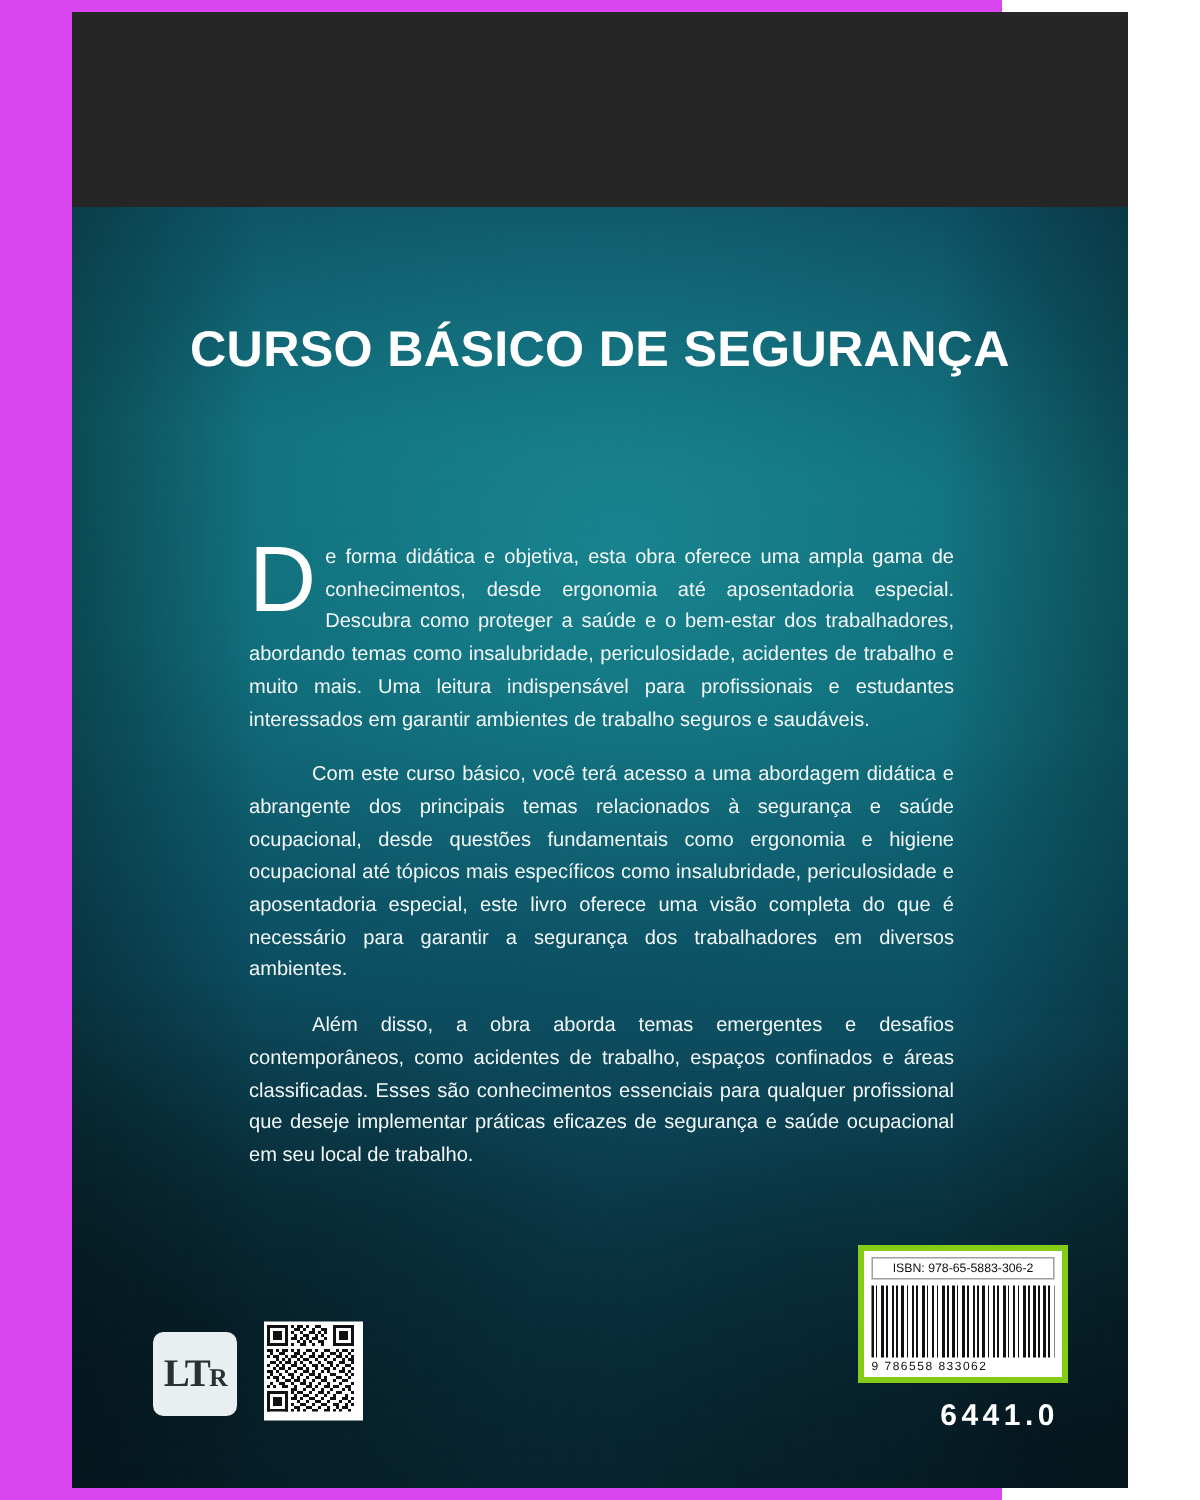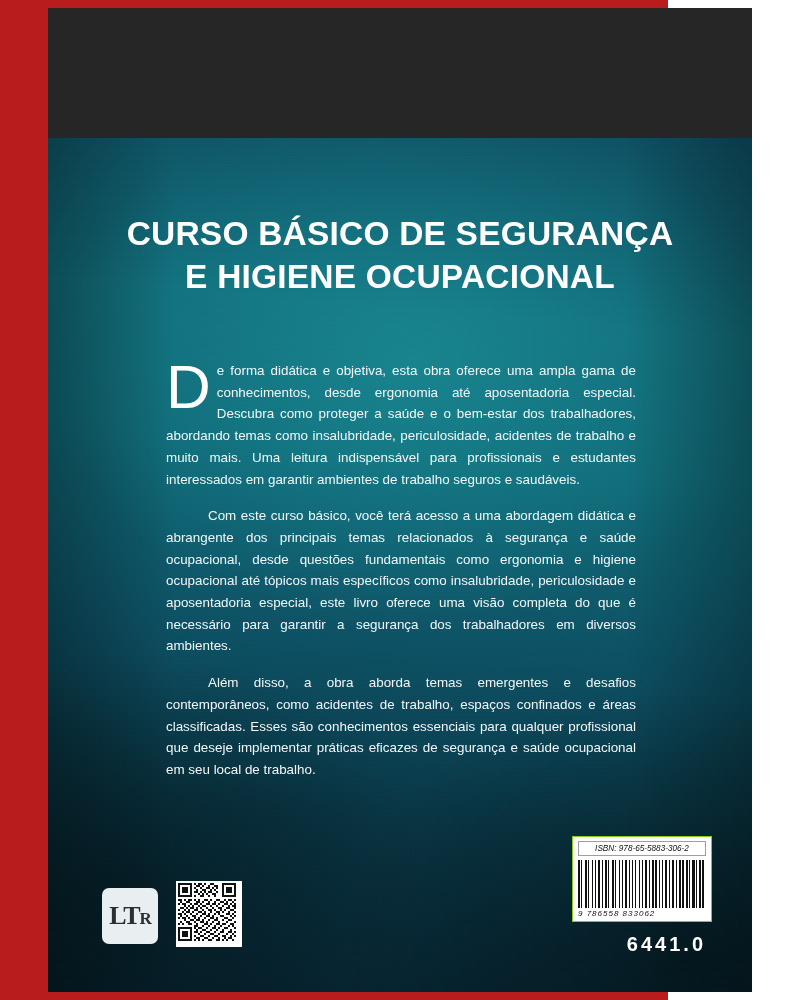--- a/index.html
+++ b/index.html
@@ -11,21 +11,21 @@
     width: 800px;
     height: 1000px;
     font-family: "Liberation Sans", sans-serif;
     overflow: hidden;
   }
 
   .page {
     position: relative;
     width: 668px;
     height: 1000px;
-    background: #b91c1c;
+    background: #d946ef;
   }
 
   
   .cover {
     position: absolute;
     left: 48px;
     top: 8px;
     width: 704px;
     height: 984px;
     overflow: hidden;
@@ -175,24 +175,23 @@
     padding: 2px;
   }
   .qr svg { display: block; }
 
   .barcode-box {
     position: absolute;
     right: 40px;
     bottom: 70px;
     width: 140px;
     background: #ffffff;
-    border: 1px solid #84cc16;
+    border: 4px solid #84cc16;
     padding: 4px 5px 3px 5px;
     box-sizing: border-box;
-    font-style: italic;
   }
   .isbn-text {
     font-size: 8.2px;
     color: #111111;
     font-family: "Liberation Sans", sans-serif;
     text-align: center;
     border: 1px solid #9aa0a3;
     padding: 2px 0;
     margin-bottom: 4px;
   }
@@ -234,21 +233,20 @@
   <div class="cover">
 
     <div class="header-band"></div>
     <div class="body-bg"></div>
     <div class="texture"></div>
 
     <div class="content">
 
       <div class="title">
         <span>CURSO BÁSICO DE SEGURANÇA</span>
-        <span class="line2">E HIGIENE OCUPACIONAL</span>
       </div>
 
       <div class="blurb">
         <p class="first"><span class="dropcap">D</span><span>e forma didática e objetiva, esta obra oferece uma ampla gama de conhecimentos, desde ergonomia até aposentadoria especial. Descubra como proteger a saúde e o bem-estar dos trabalhadores, abordando temas como insalubridade, periculosidade, acidentes de trabalho e muito mais. Uma leitura indispensável para profissionais e estudantes interessados em garantir ambientes de trabalho seguros e saudáveis.</span></p>
         <p>Com este curso básico, você terá acesso a uma abordagem didática e abrangente dos principais temas relacionados à segurança e saúde ocupacional, desde questões fundamentais como ergonomia e higiene ocupacional até tópicos mais específicos como insalubridade, periculosidade e aposentadoria especial, este livro oferece uma visão completa do que é necessário para garantir a segurança dos trabalhadores em diversos ambientes.</p>
         <p>Além disso, a obra aborda temas emergentes e desafios contemporâneos, como acidentes de trabalho, espaços confinados e áreas classificadas. Esses são conhecimentos essenciais para qualquer profissional que deseje implementar práticas eficazes de segurança e saúde ocupacional em seu local de trabalho.</p>
       </div>
 
       <div class="bottom">
 

